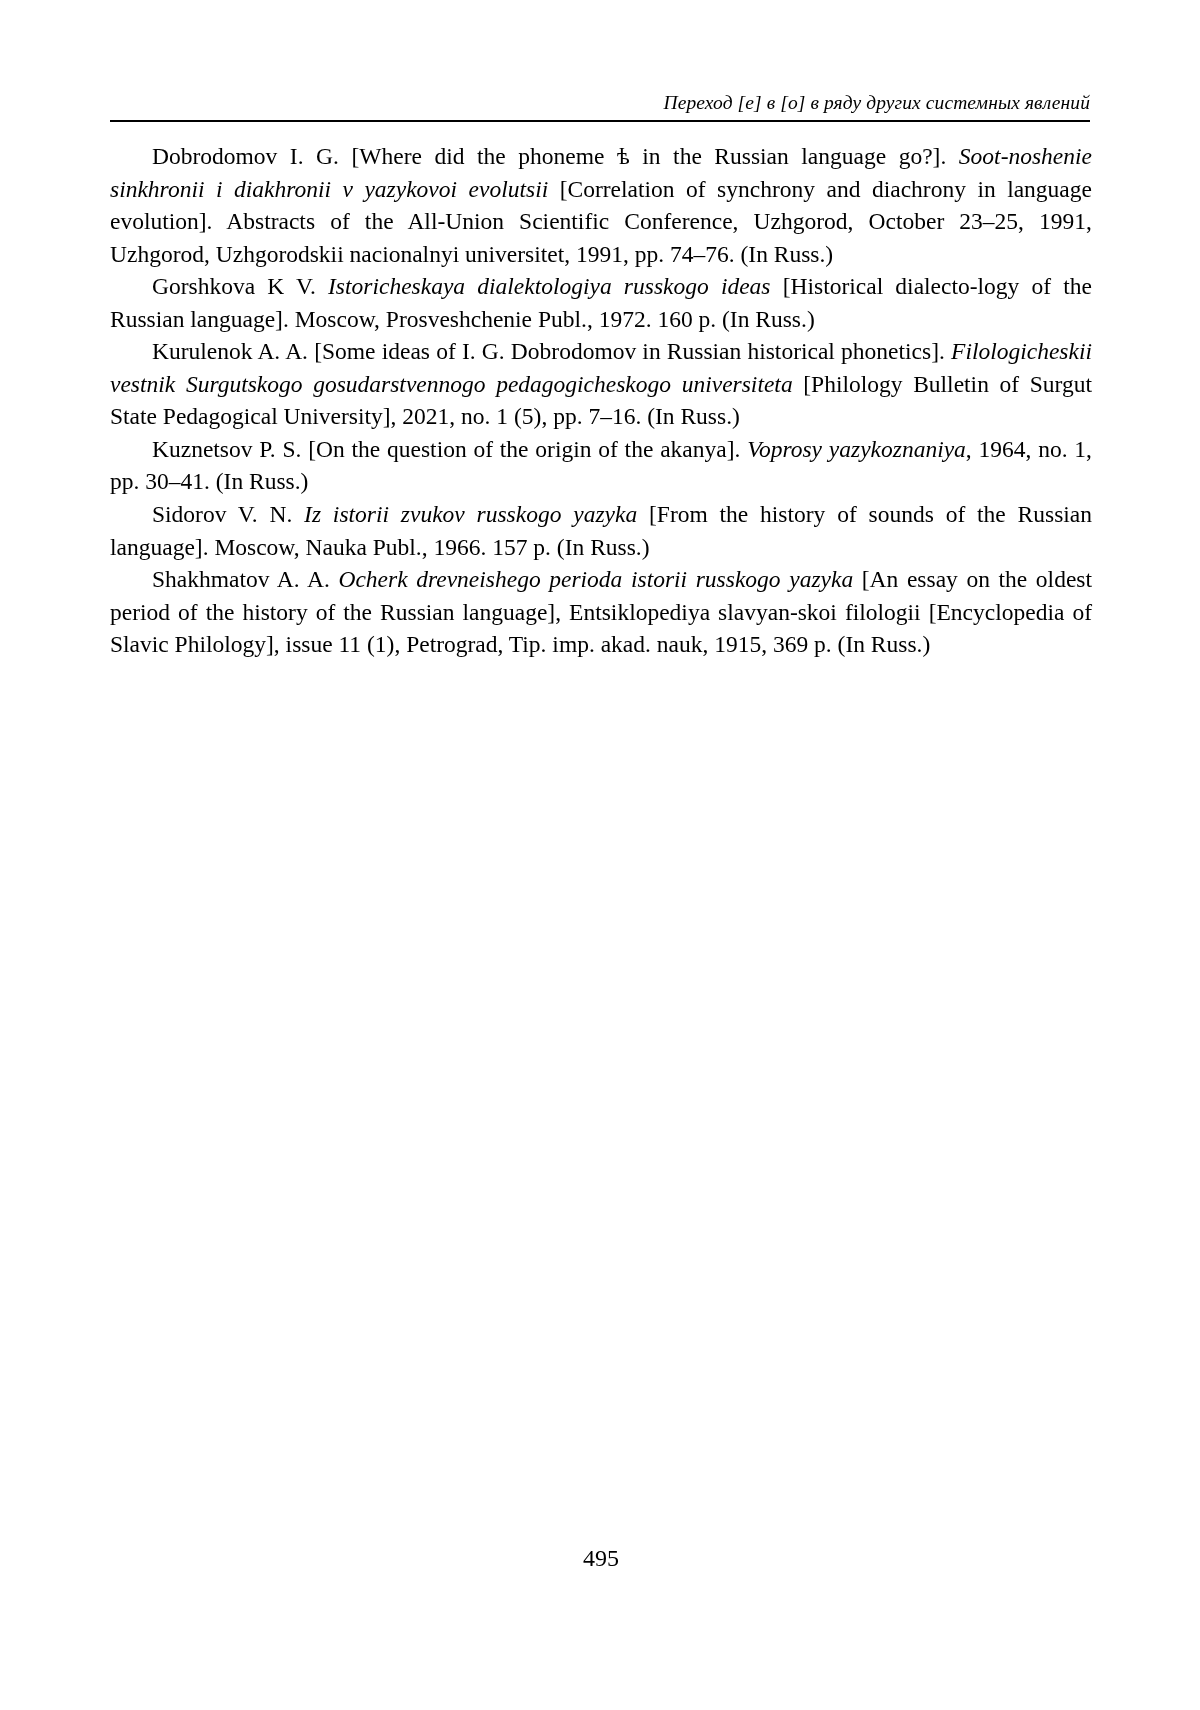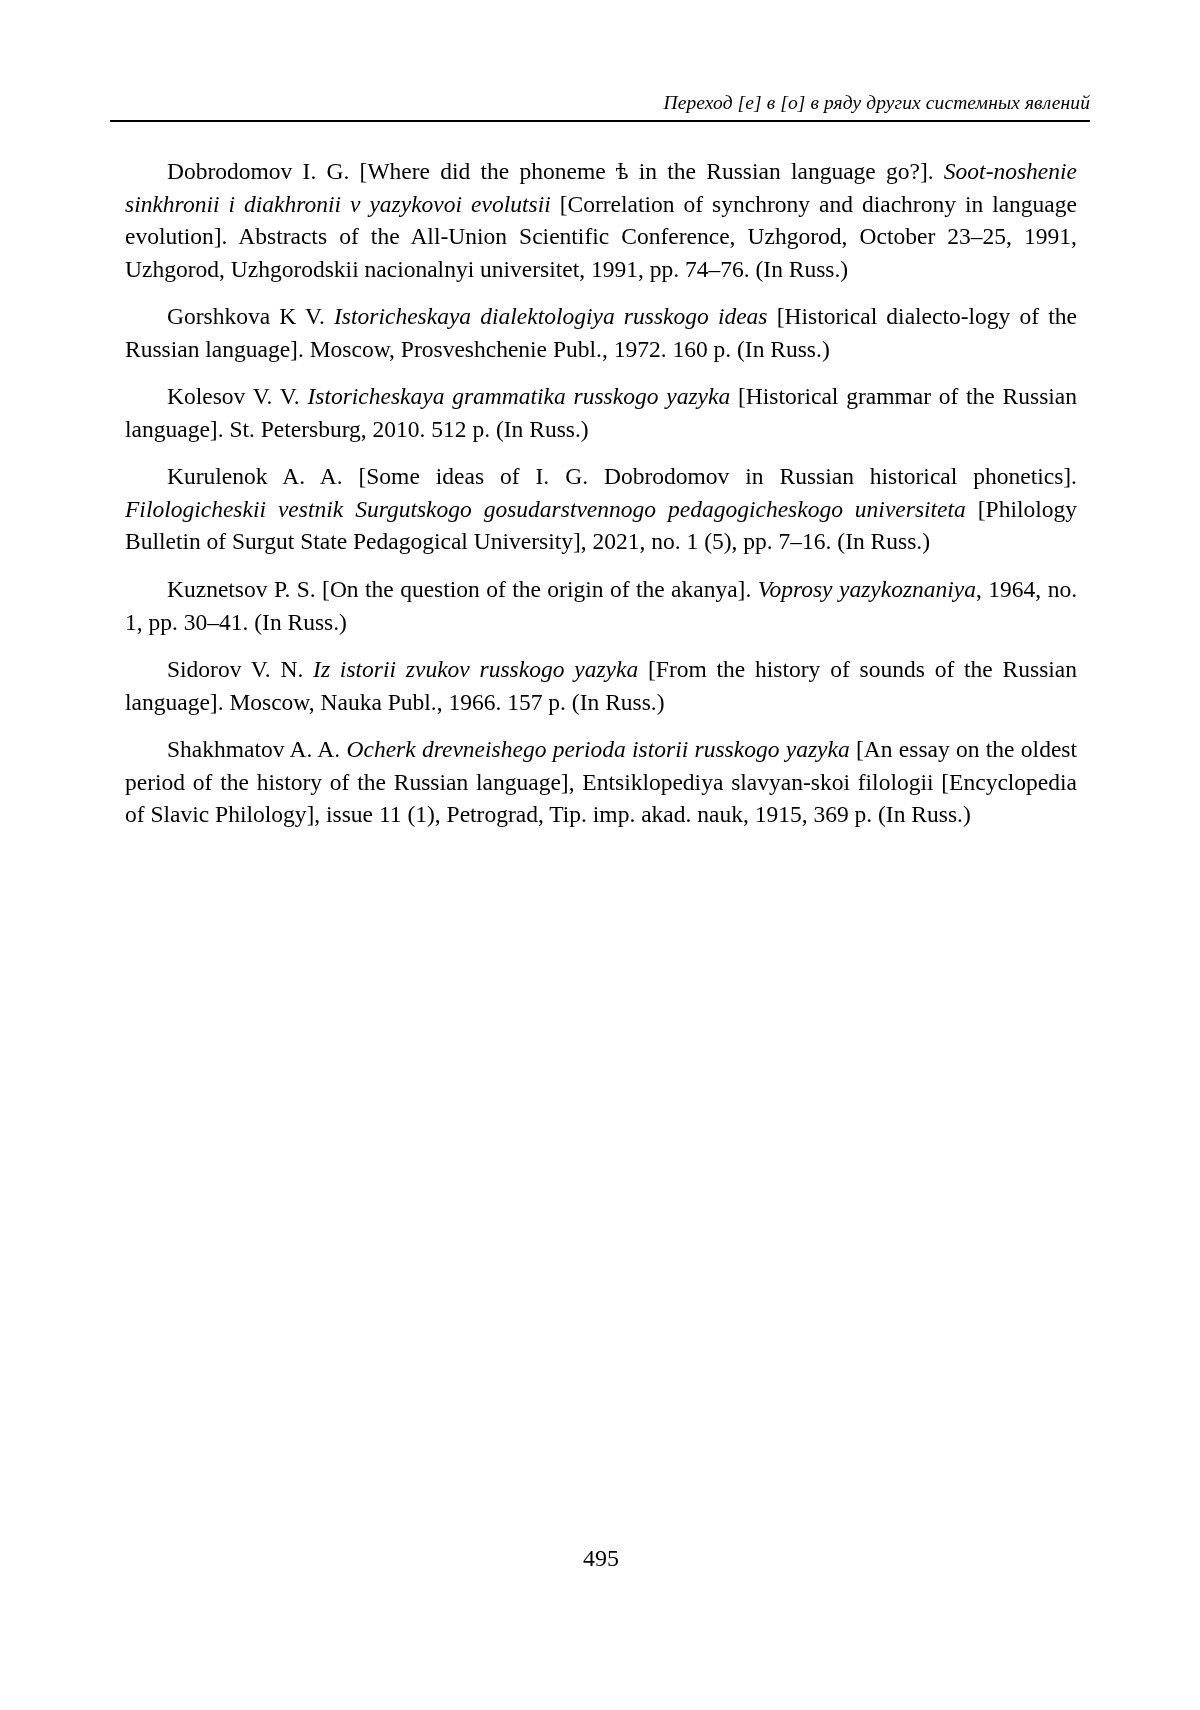--- a/index.html
+++ b/index.html
@@ -43,21 +43,21 @@
     position: absolute;
     top: 140px;
     left: 110px;
     width: 982px;
     font-size: 23.5px;
     line-height: 1.385;
     text-align: justify;
     text-justify: inter-word;
   }
   .ref {
-    margin: 15px;
+    margin: 0;
     text-indent: 42px;
     hyphens: manual;
   }
   .ref i {
     font-style: italic;
   }
   .folio {
     position: absolute;
     left: 110px;
     width: 982px;
@@ -71,21 +71,20 @@
 
 <div class="page">
 
   <div class="running-head">Переход [е] в [о] в ряду других системных явлений</div>
 
   <div class="head-rule"></div>
 
   <div class="content">
       <p class="ref"><span>Dobrodomov I. G. [Where did the phoneme ѣ in the Russian language go?]. </span><i>Soot-noshenie sinkhronii i diakhronii v yazykovoi evolutsii</i><span> [Correlation of synchrony and diachrony in language evolution]. Abstracts of the All-Union Scientific Conference, Uzhgorod, October 23–25, 1991, Uzhgorod, Uzhgorodskii nacionalnyi universitet, 1991, pp. 74–76. (In Russ.)</span></p>
       <p class="ref"><span>Gorshkova K V. </span><i>Istoricheskaya dialektologiya russkogo ideas</i><span> [Historical dialecto-logy of the Russian language]. Moscow, Prosveshchenie Publ., 1972. 160 p. (In Russ.)</span></p>
-      <p class="ref"><span>Kolesov V. V. </span><i>Istoricheskaya grammatika russkogo yazyka</i><span> [Historical grammar of the Russian language]. St. Petersburg, 2010. 512 p. (In Russ.)</span></p>
       <p class="ref"><span>Kurulenok A. A. [Some ideas of I. G. Dobrodomov in Russian historical phonetics]. </span><i>Filologicheskii vestnik Surgutskogo gosudarstvennogo pedagogicheskogo universiteta</i><span> [Philology Bulletin of Surgut State Pedagogical University], 2021, no. 1 (5), pp. 7–16. (In Russ.)</span></p>
       <p class="ref"><span>Kuznetsov P. S. [On the question of the origin of the akanya]. </span><i>Voprosy yazykoznaniya</i><span>, 1964, no. 1, pp. 30–41. (In Russ.)</span></p>
       <p class="ref"><span>Sidorov V. N. </span><i>Iz istorii zvukov russkogo yazyka</i><span> [From the history of sounds of the Russian language]. Moscow, Nauka Publ., 1966. 157 p. (In Russ.)</span></p>
       <p class="ref"><span>Shakhmatov A. A. </span><i>Ocherk drevneishego perioda istorii russkogo yazyka</i><span> [An essay on the oldest period of the history of the Russian language], Entsiklopediya slavyan-skoi filologii [Encyclopedia of Slavic Philology], issue 11 (1), Petrograd, Tip. imp. akad. nauk, 1915, 369 p. (In Russ.)</span></p>
     </div>
 
   <div class="folio">495</div>
 
 </div>
 

